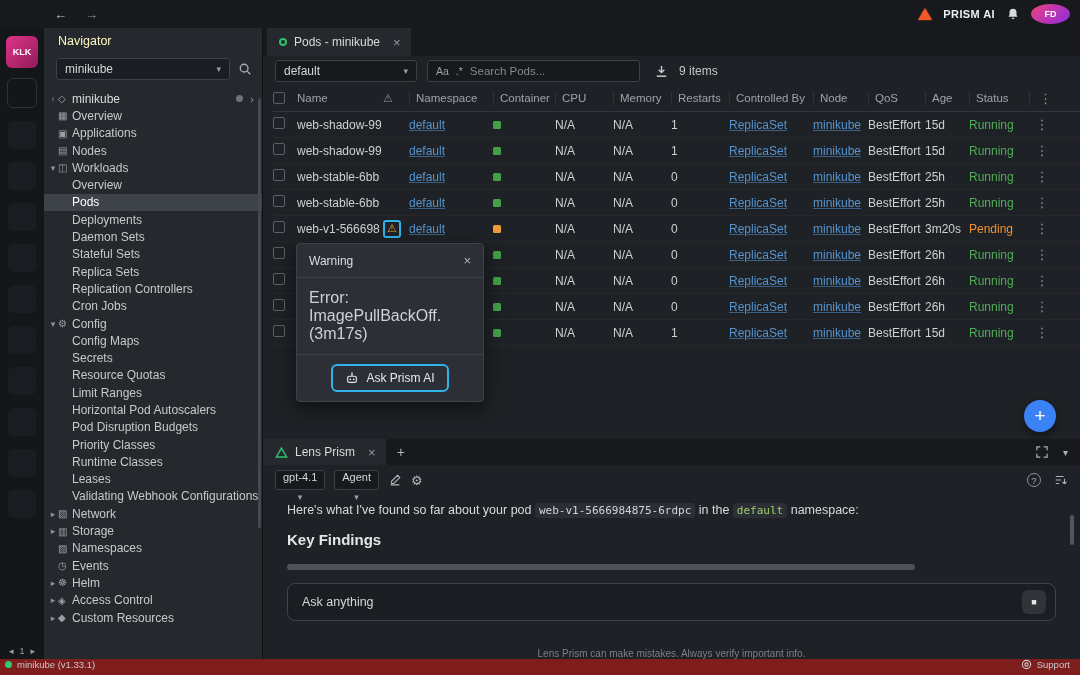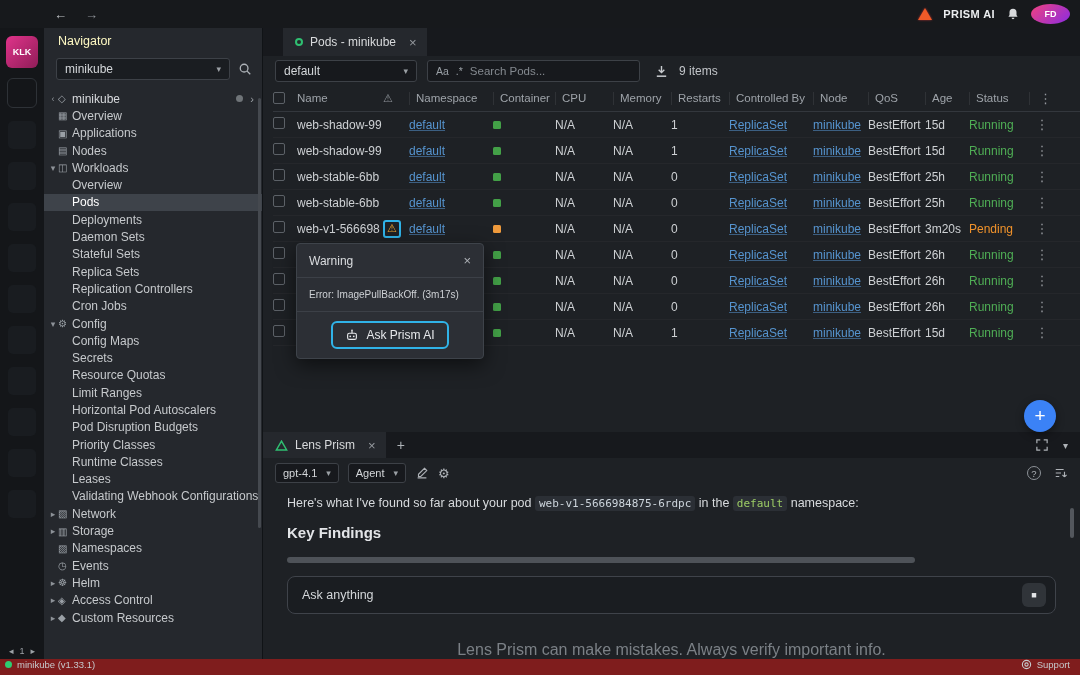--- a/index.html
+++ b/index.html
@@ -44,21 +44,21 @@
   .ticon { flex:0 0 14px; font-size:10px; color:#9aa0a6; }
   .tlabel { overflow:hidden; }
   .root-right { margin-left:auto; margin-right:8px; display:flex; gap:7px; align-items:center; }
   .root-dot { width:7px; height:7px; border-radius:50%; background:#6f7478; }
   .root-chev { font-size:11px; color:#9ba0a5; }
   .nav-scrollbar { position:absolute; right:1px; top:70px; width:3px; height:430px; background:#45494f; border-radius:2px; }
 
   
   .main { flex:1; display:flex; flex-direction:column; position:relative; background:#1e2125; min-width:0; }
   .tabbar { flex:0 0 28px; background:#17191d; display:flex; }
-  .tab { display:flex; align-items:center; gap:7px; padding:0 10px 0 12px; background:#25282d; font-size:12px; color:#d8dadc; margin-left:20px; cursor:pointer; }
+  .tab { display:flex; align-items:center; gap:7px; padding:0 10px 0 12px; background:#25282d; font-size:12px; color:#d8dadc; margin-left:4px; cursor:pointer; }
   .pod-ring { width:8px; height:8px; border:2px solid #2fbf71; border-radius:50%; }
   .tab-close { color:#95999e; font-size:13px; margin-left:6px; cursor:pointer; }
 
   .toolbar { flex:0 0 30px; display:flex; align-items:center; gap:10px; padding:0 12px; }
   .ns-select { width:142px; height:22px; background:#17191d; border:1px solid #3d4147; border-radius:3px; display:flex; align-items:center; justify-content:space-between; padding:0 8px; font-size:12px; color:#d4d7da; cursor:pointer; }
   .searchbox { width:213px; height:22px; background:#17191d; border:1px solid #3d4147; border-radius:3px; display:flex; align-items:center; gap:7px; padding:0 8px; }
   .sb-toggle { color:#9aa0a6; font-size:10.5px; cursor:pointer; }
   .sb-placeholder { color:#84898f; font-size:11.5px; }
   .dl-icon { color:#c9ccd0; display:flex; margin-left:4px; cursor:pointer; }
   .items-count { font-size:12px; color:#c2c5c9; }
@@ -79,50 +79,50 @@
   .sq.orange { background:#ef9a3c; }
   .status-running { color:#4fae55; }
   .status-pending { color:#f0922b; }
   .kebab { color:#95999e; text-align:center; font-size:13px; padding-right:0; cursor:pointer; }
   .warnbox { border:2px solid #30b3e8; border-radius:3px; color:#f0a831; font-size:11px; padding:0 2px; height:18px; display:inline-flex; align-items:center; justify-content:center; }
 
   
   .popup { position:absolute; left:33px; top:157px; width:188px; background:#2c2f35; border:1px solid #3e434a; border-radius:4px; box-shadow:0 6px 20px rgba(0,0,0,.55); z-index:5; }
   .popup-header { display:flex; align-items:center; justify-content:space-between; padding:9px 12px; border-bottom:1px solid #3c4047; color:#dadcdf; font-size:12px; }
   .popup-close { color:#aeb2b7; font-size:13px; cursor:pointer; }
-  .popup-body { padding:11px 12px; color:#ced1d5; font-size:10px; border-bottom:1px solid #3c4047; }
+  .popup-body { padding:11px 12px; color:#ced1d5; font-size:16px; border-bottom:1px solid #3c4047; }
   .popup-footer { padding:9px 10px; display:flex; justify-content:center; }
   .ask-btn { display:flex; align-items:center; gap:7px; border:2px solid #30b3e8; background:#2c2f35; color:#e6e8eb; border-radius:6px; padding:5px 12px; font-size:12px; font-family:inherit; cursor:pointer; }
 
   .fab { position:absolute; right:24px; top:372px; width:32px; height:32px; border-radius:50%; background:#3b82f6; color:#fff; border:none; font-size:19px; display:flex; align-items:center; justify-content:center; box-shadow:0 3px 8px rgba(0,0,0,.4); z-index:4; cursor:pointer; }
 
   
   .prism { flex:0 0 214px; display:flex; flex-direction:column; background:#1e2125; position:relative; }
   .prism-tabbar { flex:0 0 26px; background:#17191d; display:flex; align-items:center; }
   .prism-tab { height:26px; display:flex; align-items:center; gap:7px; padding:0 10px 0 12px; background:#25282d; font-size:12px; color:#d8dadc; cursor:pointer; }
   .prism-addtab { margin-left:11px; color:#aeb2b7; font-size:14px; cursor:pointer; }
   .prism-tab-right { margin-left:auto; display:flex; gap:15px; margin-right:12px; color:#aeb2b7; align-items:center; }
   .prism-tab-right span { cursor:pointer; display:flex; }
   .pchev { font-size:10px; }
   .prism-toolbar { flex:0 0 30px; display:flex; align-items:center; gap:9px; padding:0 12px; }
-  .mini-select { height:20px; background:#17191d; border:1px solid #3d4147; border-radius:3px; display:flex; align-items:center; gap:9px; padding:0 7px; font-size:11px; color:#d4d7da; cursor:pointer; }
+  .mini-select { height:20px; background:#17191d; border:1px solid #3d4147; border-radius:3px; display:flex; align-items:center; gap:9px; padding:0 7px; font-size:11px; color:#d4d7da; cursor:pointer;flex-direction:column; }
   .tool-ic { color:#aeb2b7; display:flex; cursor:pointer; font-size:13px; }
   .prism-toolbar-right { margin-left:auto; display:flex; gap:13px; align-items:center; }
   .help-circle { width:14px; height:14px; border:1px solid #8d9298; border-radius:50%; font-size:9.5px; display:flex; align-items:center; justify-content:center; color:#aeb2b7; cursor:pointer; }
   .prism-content { flex:1; padding:8px 24px 0; position:relative; overflow:hidden; }
   .prism-msg { font-size:12.5px; color:#d7dadd; }
   .code-chip { font-family:"DejaVu Sans Mono", monospace; font-size:11px; background:#2b2f35; border-radius:3px; padding:1px 4px; }
   .chip-pod { color:#cdd5dc; }
   .chip-ns { color:#9ccc65; }
   .prism-heading { font-size:15px; font-weight:700; color:#e3e5e8; margin-top:14px; }
   .skeleton { width:628px; height:6px; background:#4e5258; border-radius:3px; margin-top:16px; }
   .ask-input { margin-top:13px; height:38px; border:1px solid #3f434a; background:#1a1d21; border-radius:8px; display:flex; align-items:center; padding:0 9px 0 14px; }
   .ask-ph { flex:1; font-size:12.5px; color:#d3d6d9; }
   .send-btn { width:24px; height:24px; border-radius:6px; background:#303439; color:#e3e5e7; font-size:9px; display:flex; align-items:center; justify-content:center; border:none; cursor:pointer; }
-  .disclaimer { text-align:center; font-size:16px; color:#7b8086; margin-top:27px; }
+  .disclaimer { text-align:center; font-size:10px; color:#7b8086; margin-top:27px; }
   .prism-scrollbar { position:absolute; right:6px; top:76px; width:4px; height:30px; background:#53575d; border-radius:2px; }
 
   
   .statusbar { flex:0 0 16px; background:#7f1d1d; display:flex; align-items:flex-start; justify-content:space-between; padding:0 10px 0 5px; font-size:9.5px; color:#c6c9cc; }
   .sb-left, .sb-right { display:flex; align-items:center; gap:5px; }
   .sb-dot { width:7px; height:7px; border-radius:50%; background:#2ecc71; }
   .sb-right { cursor:pointer; }
 </style>
 </head>
 <body>

